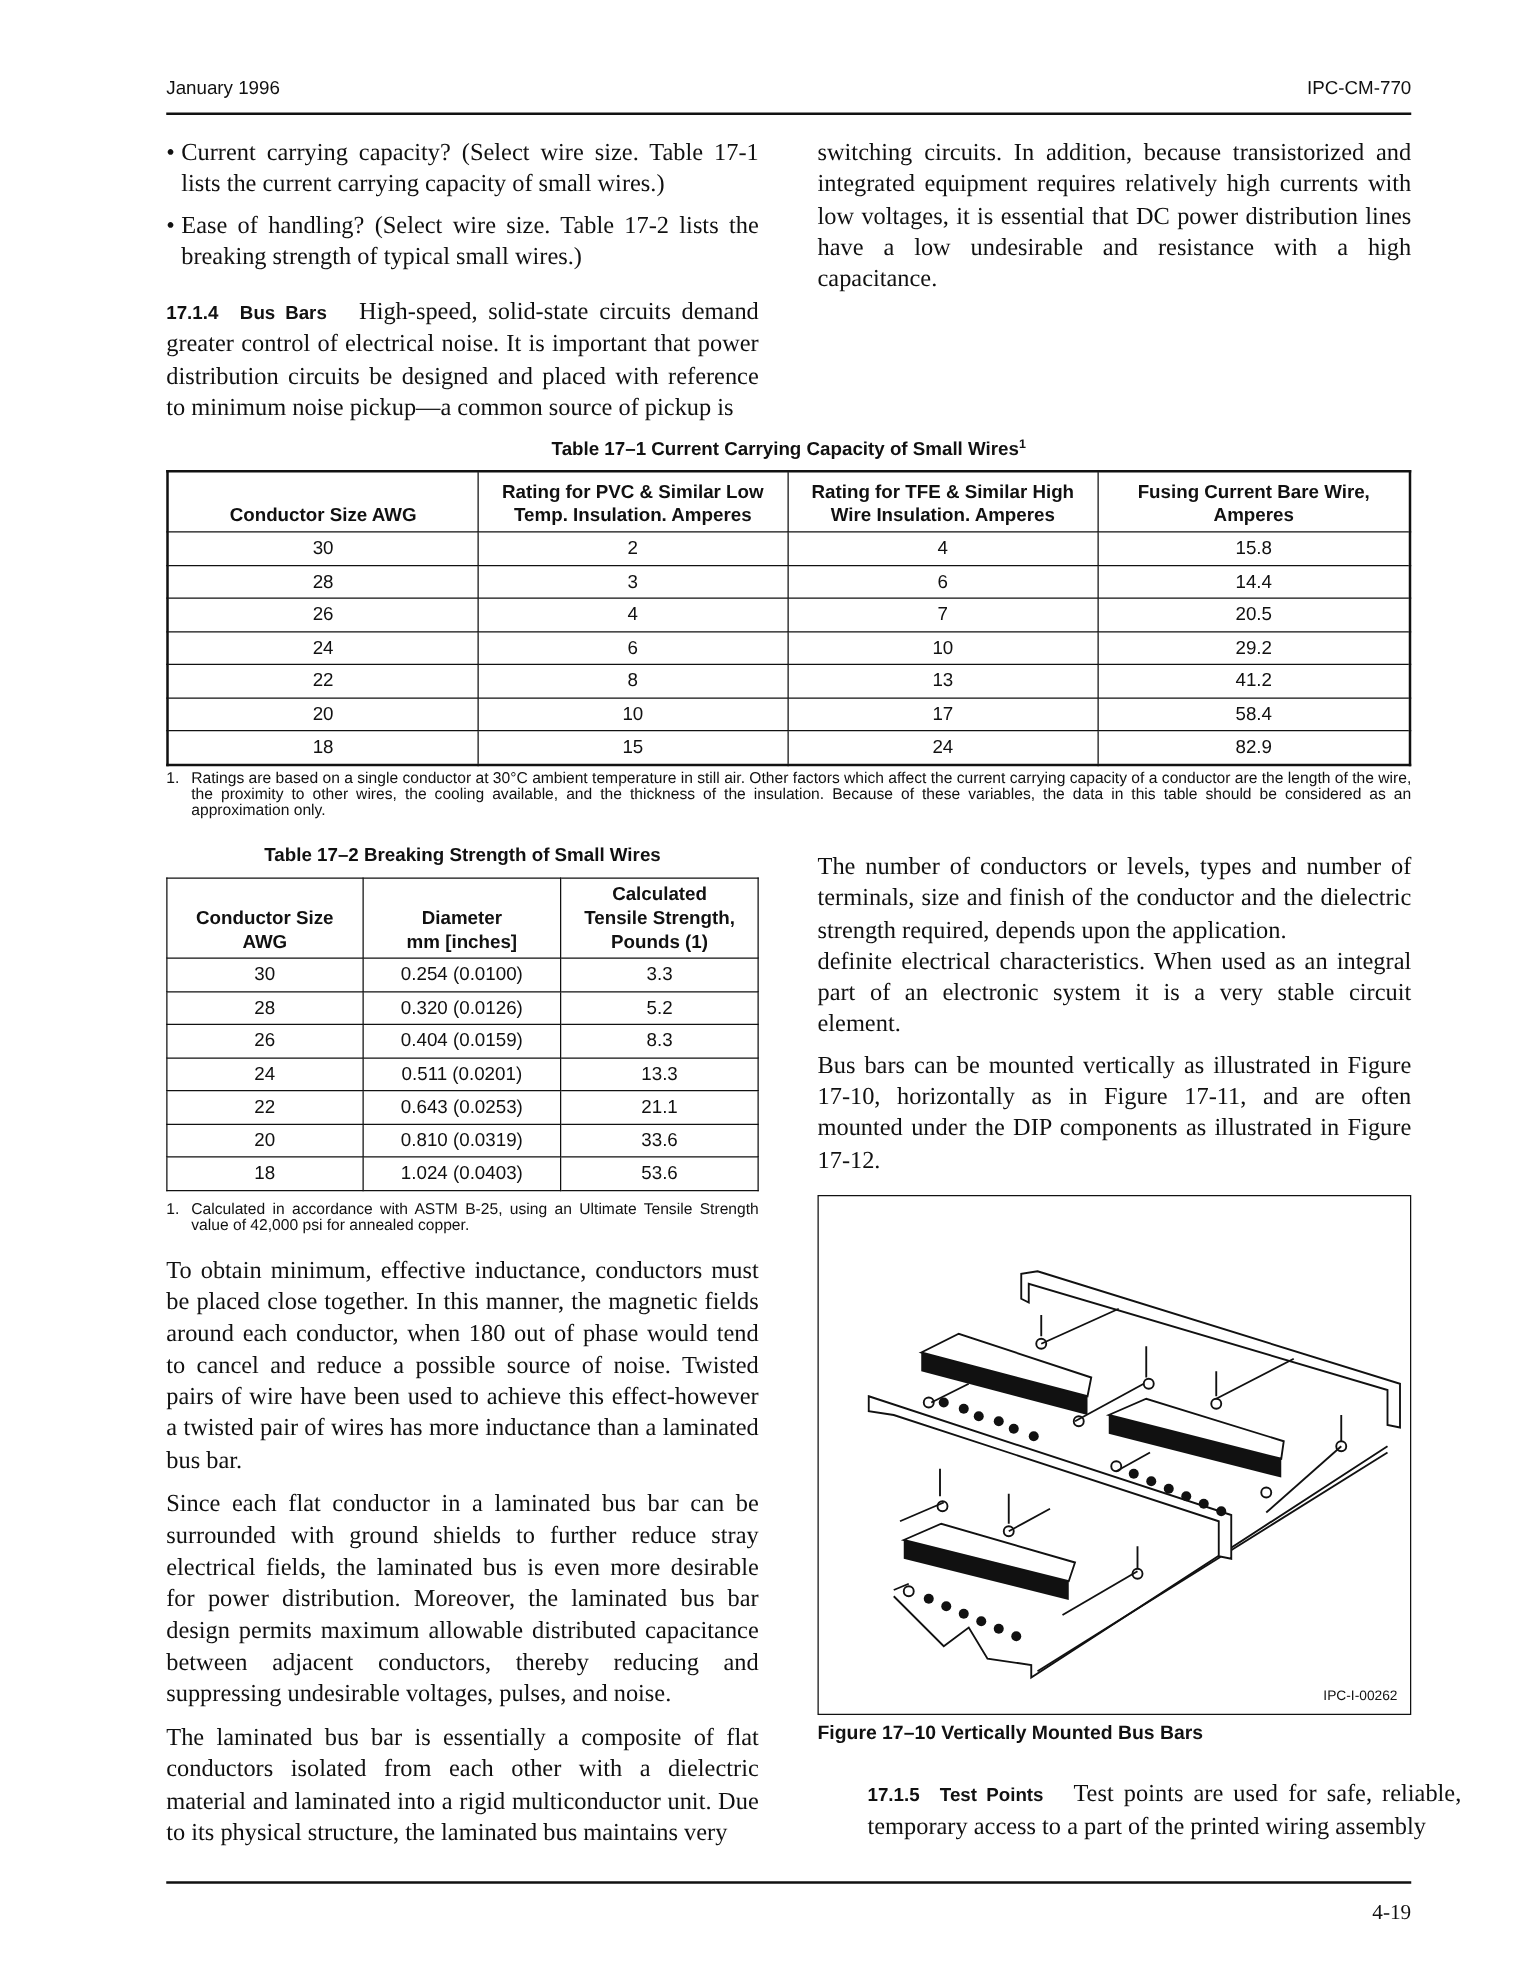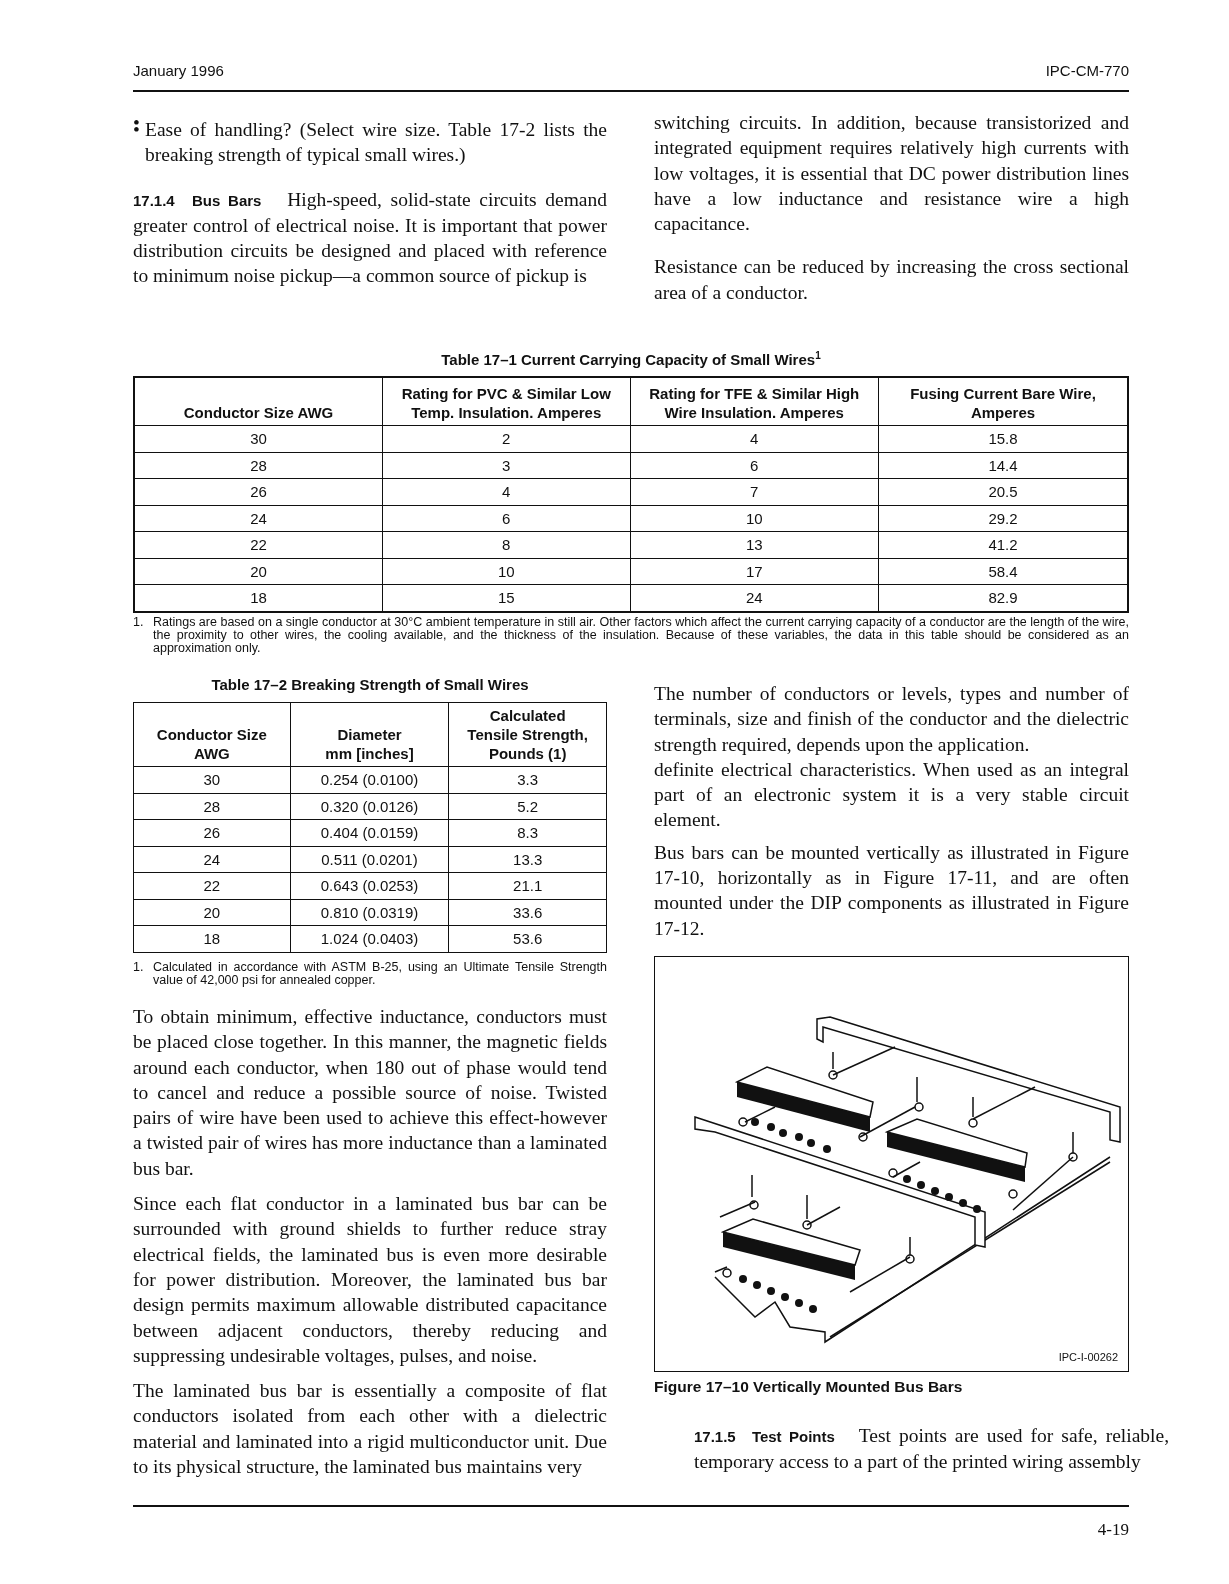--- a/index.html
+++ b/index.html
@@ -52,35 +52,35 @@
 
 <div class="page">
 
   <div class="hdr hdr-left">January 1996</div>
   <div class="hdr hdr-right">IPC-CM-770</div>
   <div class="hdr-rule"></div>
 
   <div class="col-l serif" style="top:110px;">
     <div class="bullet">
       <span class="dot">•</span>
+      <span>Current carrying capacity? (Select wire size. Table 17-1 lists the current carrying capacity of small wires.)</span>
     </div>
     <div class="bullet">
       <span class="dot">•</span>
       <span>Ease of handling? (Select wire size. Table 17-2 lists the breaking strength of typical small wires.)</span>
     </div>
     <p style="margin-top:19px;">
       <span class="sans-b">17.1.4</span>&nbsp;
       <span class="sans-b">Bus Bars</span>&nbsp;&nbsp;
       <span>High-speed, solid-state circuits demand greater control of electrical noise. It is important that power distribution circuits be designed and placed with reference to minimum noise pickup—a common source of pickup is</span>
     </p>
   </div>
 
   <div class="col-r serif" style="top:110px;">
-    <p>switching circuits. In addition, because transistorized and integrated equipment requires relatively high currents with low voltages, it is essential that DC power distribution lines have a low inductance and resistance wire a high capacitance.</p>
-    <p class="para-gap" style="margin-top:18px;">Resistance can be reduced by increasing the cross sectional area of a conductor.</p>
+    <p>switching circuits. In addition, because transistorized and integrated equipment requires relatively high currents with low voltages, it is essential that DC power distribution lines have a low undesirable and resistance with a high capacitance.</p>
   </div>
 
   <div class="t1-caption">
     <span>Table 17–1   Current Carrying Capacity of Small Wires</span><sup>1</sup>
   </div>
   <table class="data t1">
     <colgroup>
         <col style="width:249px">
         <col style="width:248px">
         <col style="width:249px">

